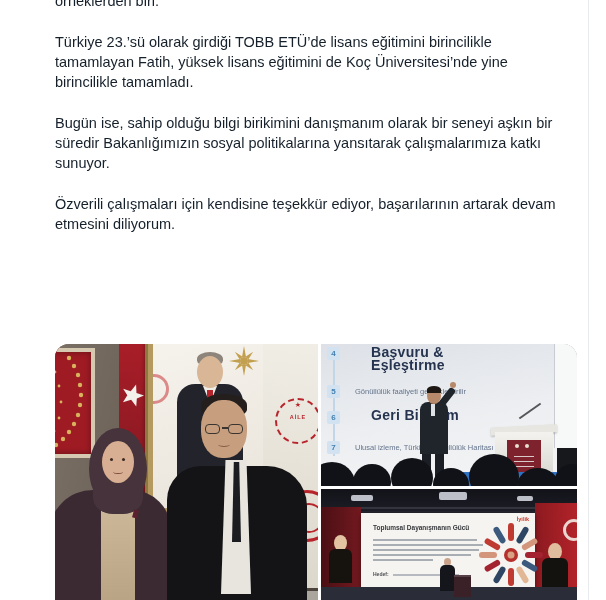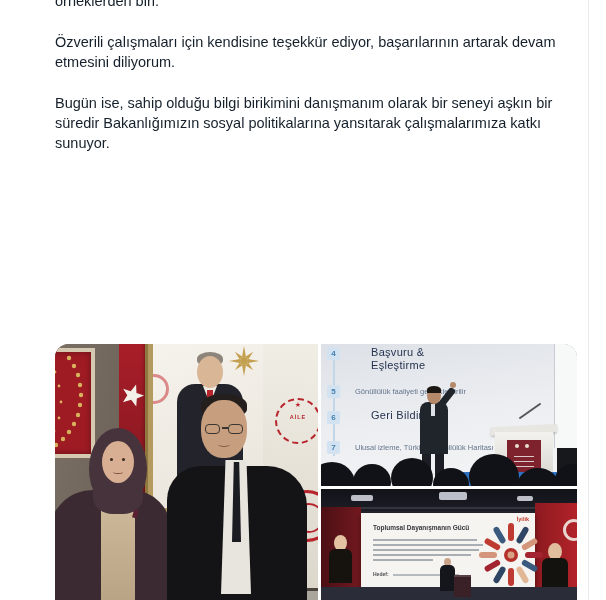--- a/index.html
+++ b/index.html
@@ -84,21 +84,21 @@
 
   
   .p2-screen { inset:0; background:linear-gradient(170deg,#dde1e7 0%,#eceef1 50%,#f4f5f6 100%); }
   .p2-wallr { left:233px; top:0; width:23px; height:104px; background:#f7f8f8;
               border-left:1px solid #c9ccd2; }
   .p2-connector { left:12px; top:16px; width:2px; height:96px; background:#c3d6e8; }
   .p2-num { left:6px; width:13px; height:13px; background:#d3e2f0; color:#4381b2;
             font-size:8px; font-weight:bold; text-align:center; line-height:13px; border-radius:2px; }
   .n4 { top:3px; } .n5 { top:41px; } .n6 { top:67px; } .n7 { top:97px; }
   .p2-txt { white-space:pre-line; color:#64748c; font-size:7.5px; line-height:9px; }
-  .p2-title { color:#25334f; font-weight:normal; font-size:11px; line-height:13px; letter-spacing:.3px; }
+  .p2-title { color:#25334f; font-weight:bold; font-size:14px; line-height:13px; letter-spacing:.3px; }
   .t4 { left:50px; top:2px; } .t5 { left:34px; top:43px; }
   .t6 { left:50px; top:65px; } .t7 { left:34px; top:99px; }
   .sp-body { left:99px; top:58px; width:28px; height:52px; background:#20242b; border-radius:8px 8px 0 0; }
   .sp-shirt { left:110px; top:60px; width:4px; height:12px; background:#dfe2e6; }
   .sp-head { left:106px; top:44px; width:14px; height:16px; background:#b6896a; border-radius:50%; }
   .sp-hair { left:106px; top:42px; width:14px; height:7px; background:#1d1814; border-radius:50% 50% 0 0; }
   .sp-arm { left:121px; top:42px; width:7px; height:26px; background:#20242b;
             transform:rotate(38deg); border-radius:3px; }
   .sp-hand { left:129px; top:38px; width:6px; height:6px; background:#b6896a; border-radius:50%; }
   .sp-leg { top:108px; width:9px; height:28px; background:#1b1e24; }
@@ -137,25 +137,28 @@
   .p3-podium { left:133px; top:86px; width:17px; height:22px; background:#3a2027; border-top:2px solid #57424a; }
 </style>
 </head>
 <body>
 
 <div class="canvas">
   <div class="col-border"></div>
 
   <div class="post-text">
     <p>örneklerden biri.</p>
-    <p>Özverili çalışmaları için kendisine teşekkür ediyor, başarılarının artarak devam
-etmesini diliyorum.</p>
+    <p>Türkiye 23.’sü olarak girdiği TOBB ETÜ’de lisans eğitimini birincilikle
+tamamlayan Fatih, yüksek lisans eğitimini de Koç Üniversitesi’nde yine
+birincilikle tamamladı.</p>
     <p>Bugün ise, sahip olduğu bilgi birikimini danışmanım olarak bir seneyi aşkın bir
 süredir Bakanlığımızın sosyal politikalarına yansıtarak çalışmalarımıza katkı
 sunuyor.</p>
+    <p>Özverili çalışmaları için kendisine teşekkür ediyor, başarılarının artarak devam
+etmesini diliyorum.</p>
   </div>
 
   <div class="album">
 
     <div class="photo photo-left">
       <div class="abs p1-wall"></div>
       <div class="abs p1-door"></div>
       <div class="abs p1-floor"></div>
 
       <div class="abs p1-banner">

